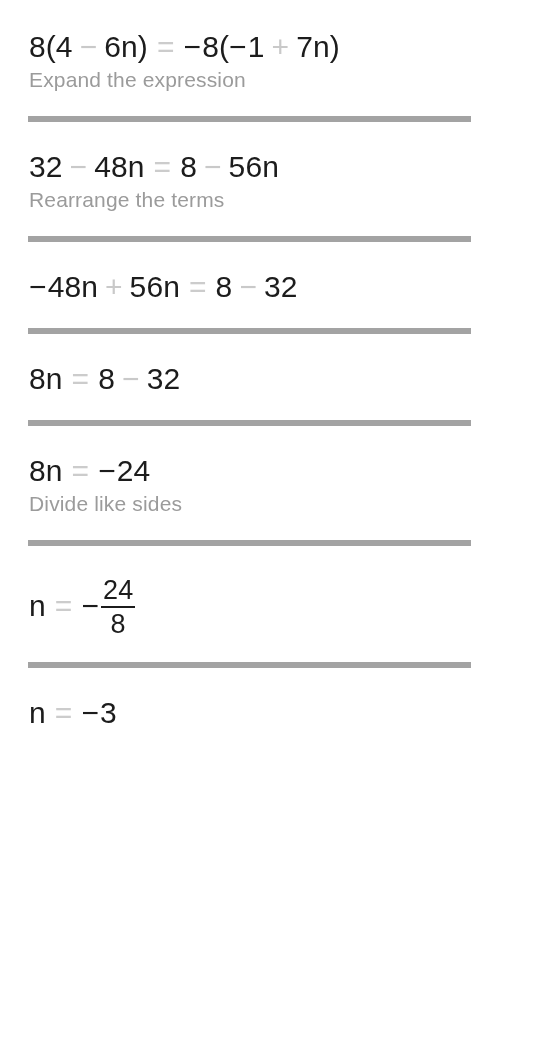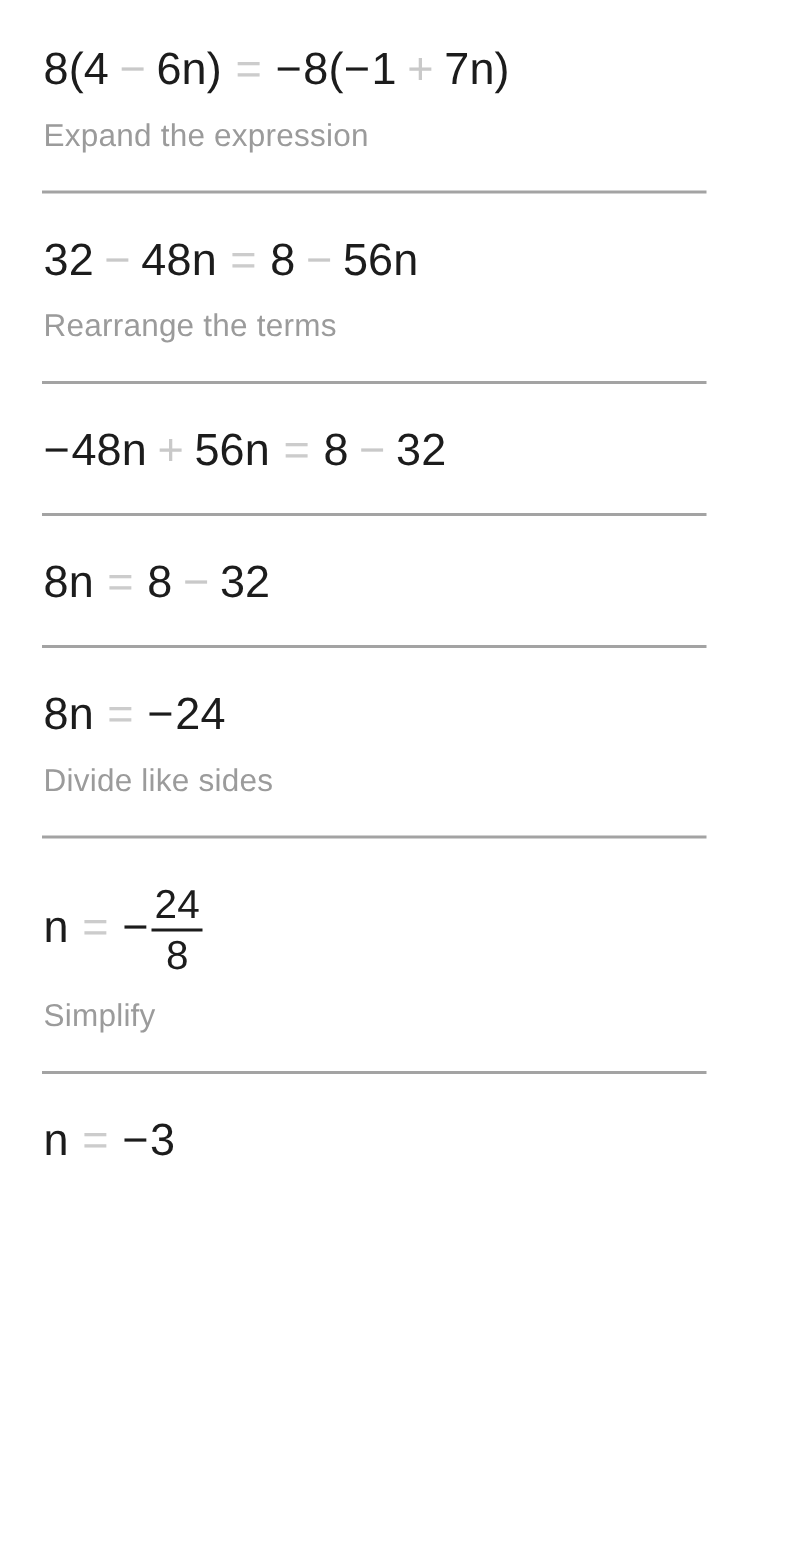--- a/index.html
+++ b/index.html
@@ -22,21 +22,21 @@
   }
 
   .step {
     position: relative;
     padding-left: 29px;
     padding-right: 12px;
     box-sizing: border-box;
   }
 
   .step + .step {
-    border-top: 2px solid #a3a3a3;
+    border-top: 6px solid #a3a3a3;
     margin-left: 28px;
     padding-left: 1px;
   }
 
   .step-inner {
     padding-top: 26px;
     padding-bottom: 22px;
   }
 
   .equation {
@@ -98,21 +98,20 @@
   .equation.has-frac {
     align-items: center;
     min-height: 68px;
   }
 
   .caption {
     font-size: 21px;
     line-height: 28px;
     color: #9b9b9b;
     font-weight: 400;
-    margin-top: 11px;
     letter-spacing: 0.15px;
   }
 </style>
 </head>
 <body>
 
 <div id="solution-steps">
     <div class="step">
       <div class="step-inner">
         <div class="equation" aria-label="8(4 − 6n) = −8(−1 + 7n)">
@@ -185,21 +184,20 @@
         <div class="equation has-frac" aria-label="n = −24/8">
           <span class="term">n</span>
           <span class="op op-eq">=</span>
           <span class="neg">−</span>
           <span class="frac">
             <span class="num">24</span>
             <span class="bar"></span>
             <span class="den">8</span>
           </span>
         </div>
-        <div class="caption">Simplify</div>
       </div>
     </div>
     <div class="step">
       <div class="step-inner">
         <div class="equation" aria-label="n = −3">
           <span class="term">n</span>
           <span class="op op-eq">=</span>
           <span class="neg">−</span>
           <span class="term">3</span>
         </div>

